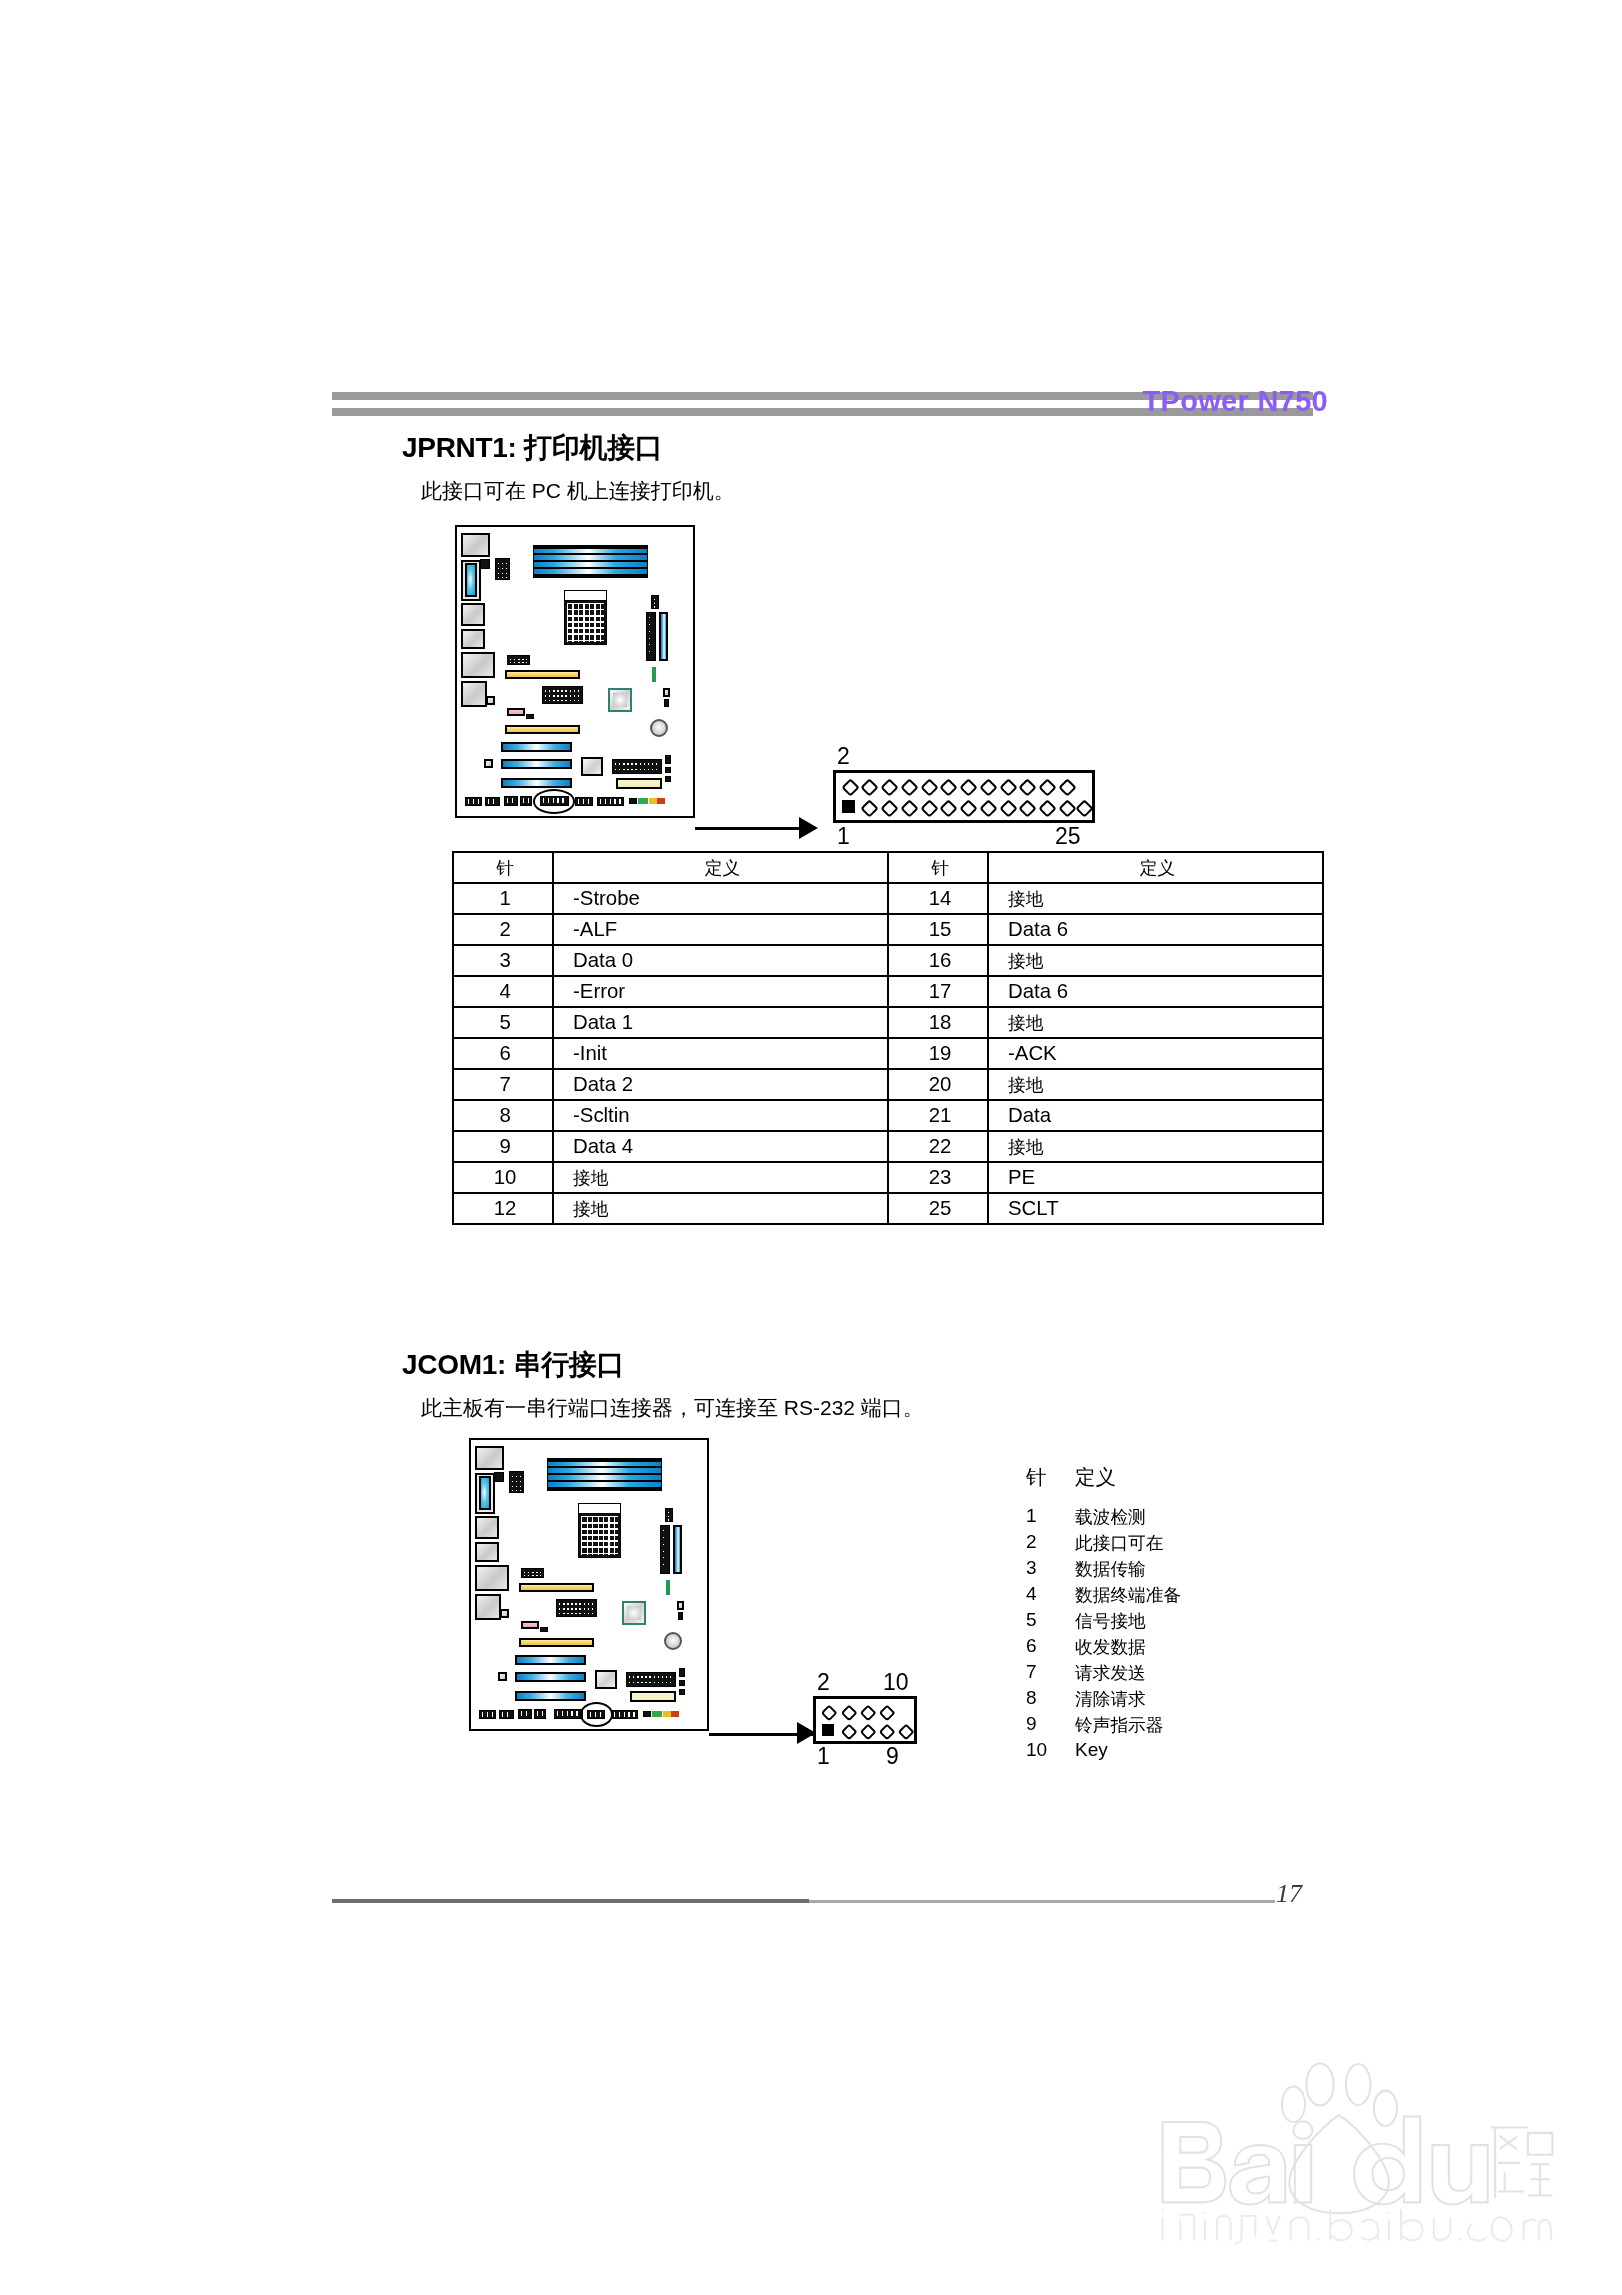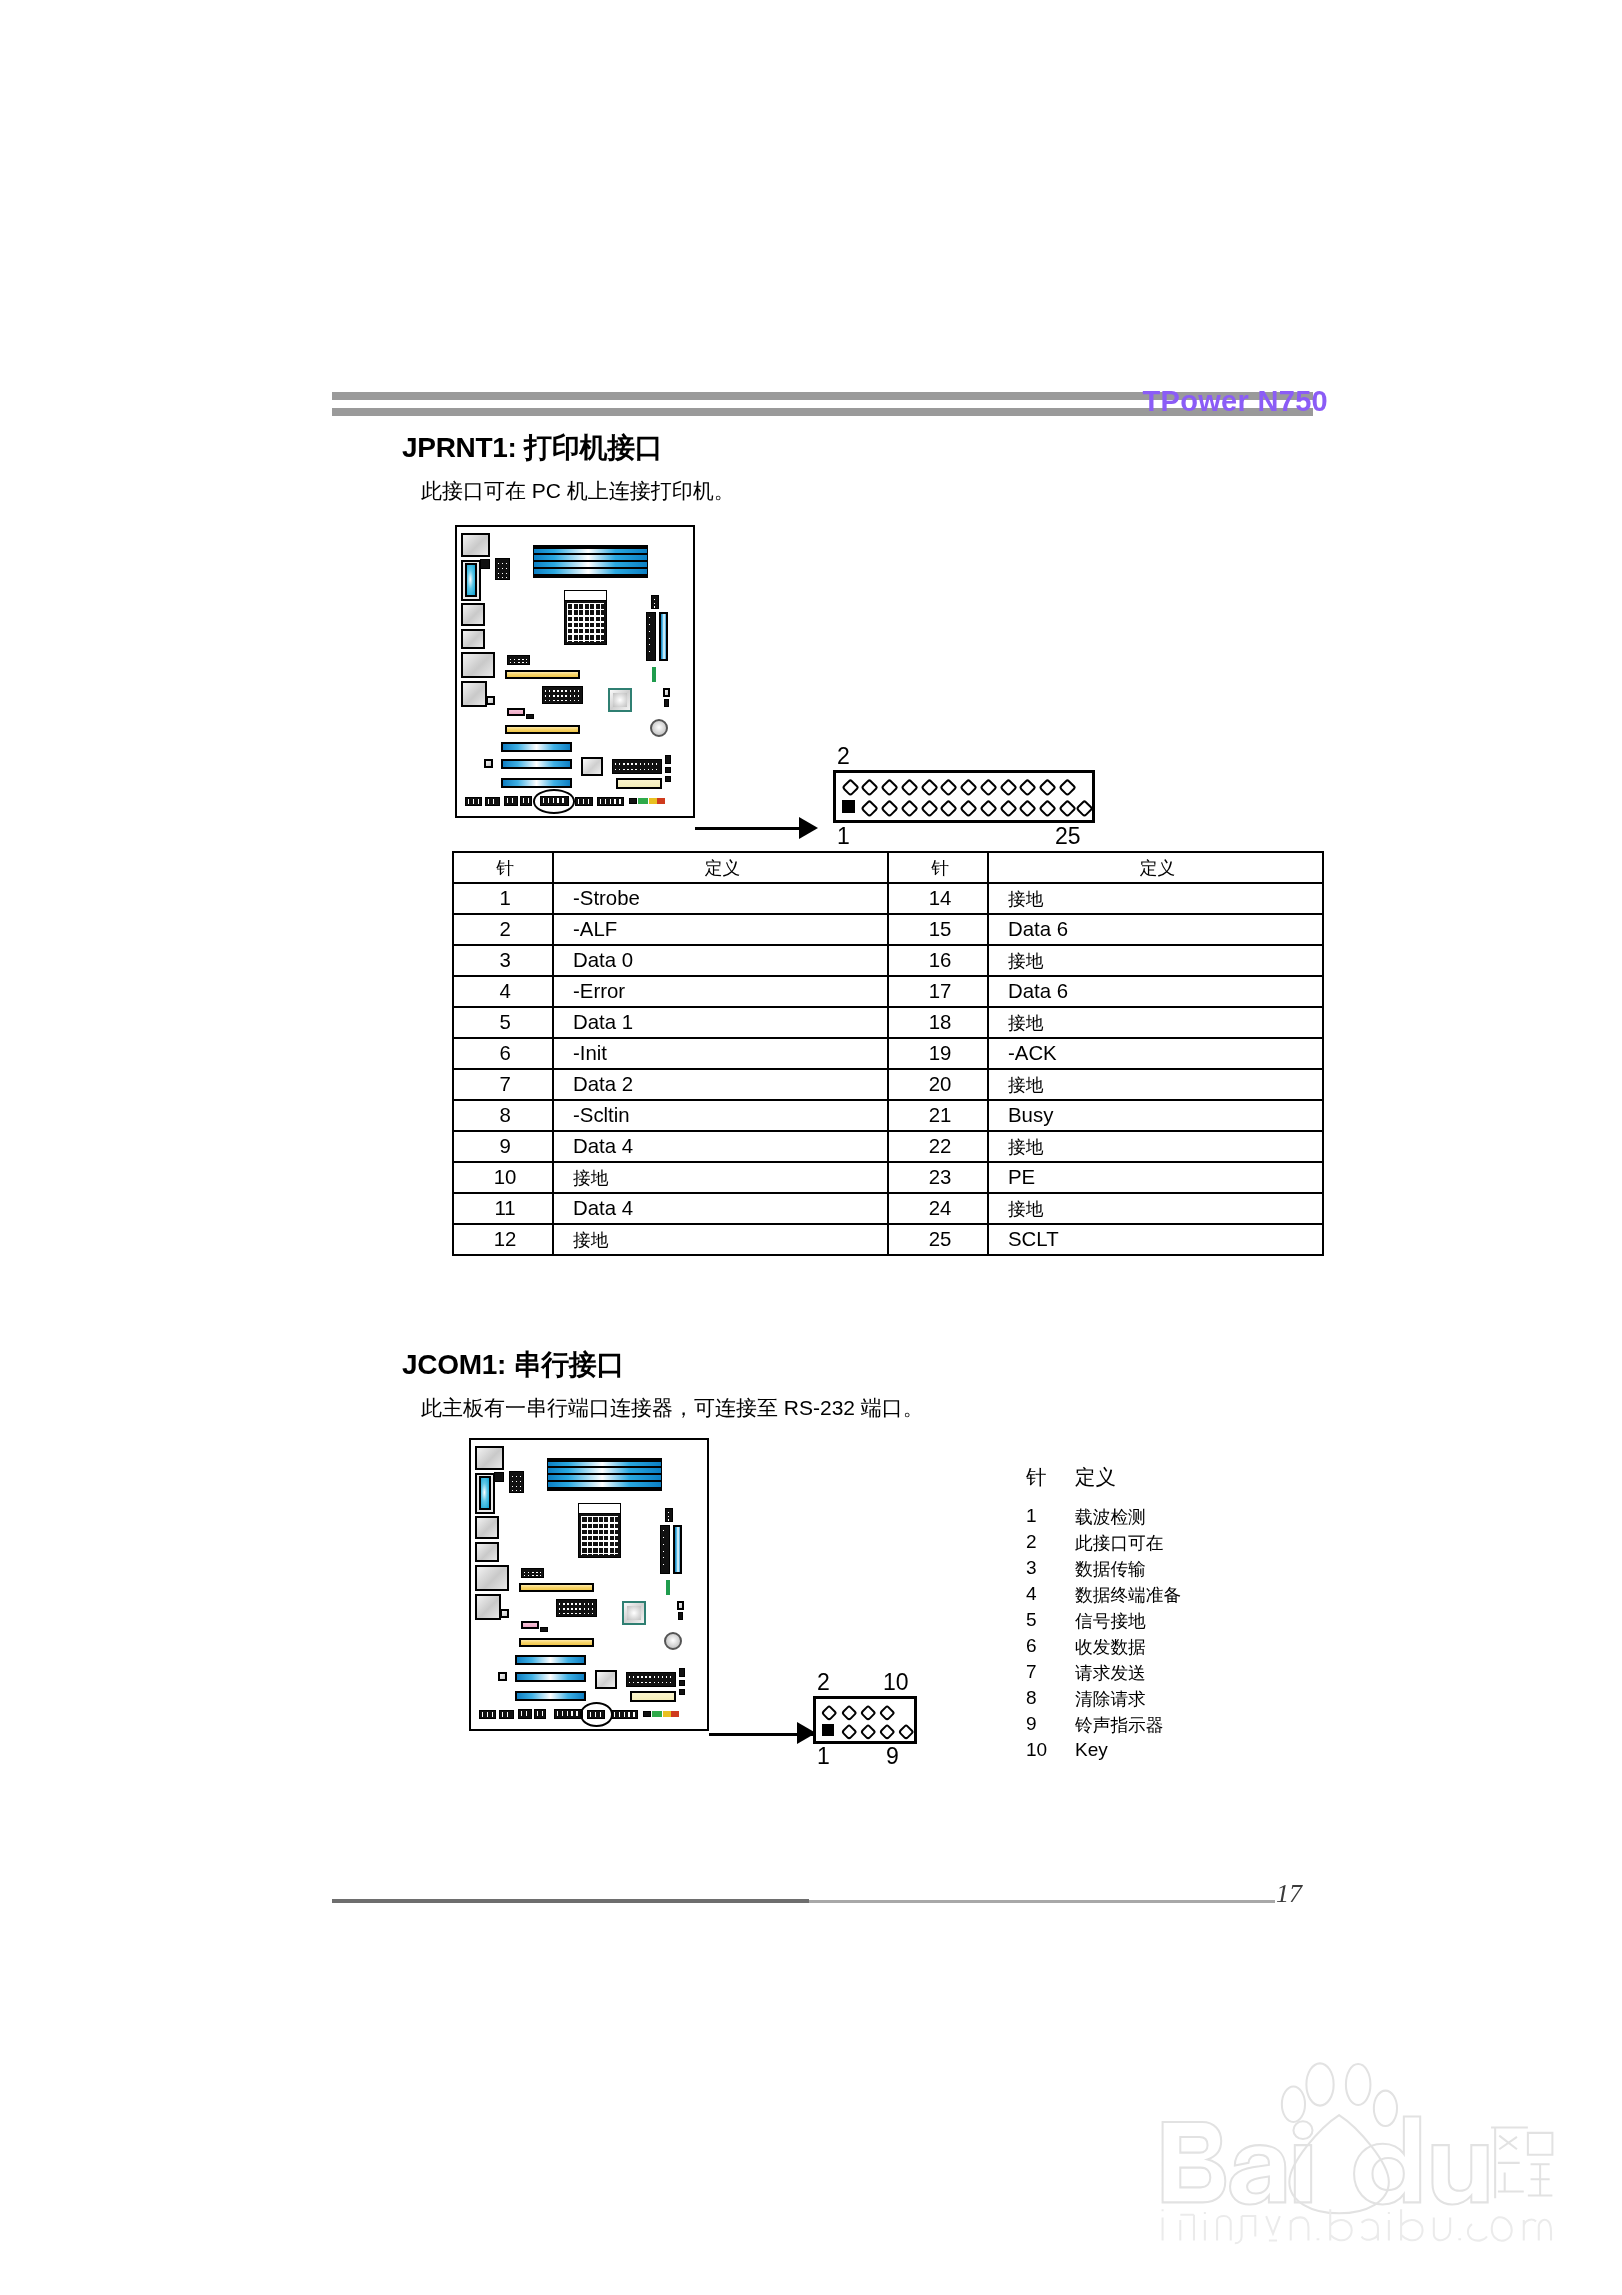--- a/index.html
+++ b/index.html
@@ -541,39 +541,33 @@
       <tr>
         <td class="pin-num">7</td>
         <td class="def-cell">Data 2</td>
         <td class="pin-num">20</td>
         <td class="def-cell cjk">接地</td>
       </tr>
       <tr>
         <td class="pin-num">8</td>
         <td class="def-cell">-Scltin</td>
         <td class="pin-num">21</td>
-        <td class="def-cell">Busy</td>
+        <td class="def-cell">Data</td>
       </tr>
       <tr>
         <td class="pin-num">9</td>
         <td class="def-cell">Data 4</td>
         <td class="pin-num">22</td>
         <td class="def-cell cjk">接地</td>
       </tr>
       <tr>
         <td class="pin-num">10</td>
         <td class="def-cell cjk">接地</td>
         <td class="pin-num">23</td>
         <td class="def-cell">PE</td>
-      </tr>
-      <tr>
-        <td class="pin-num">11</td>
-        <td class="def-cell">Data 4</td>
-        <td class="pin-num">24</td>
-        <td class="def-cell cjk">接地</td>
       </tr>
       <tr>
         <td class="pin-num">12</td>
         <td class="def-cell cjk">接地</td>
         <td class="pin-num">25</td>
         <td class="def-cell">SCLT</td>
       </tr>
     </tbody>
 </table>
 

